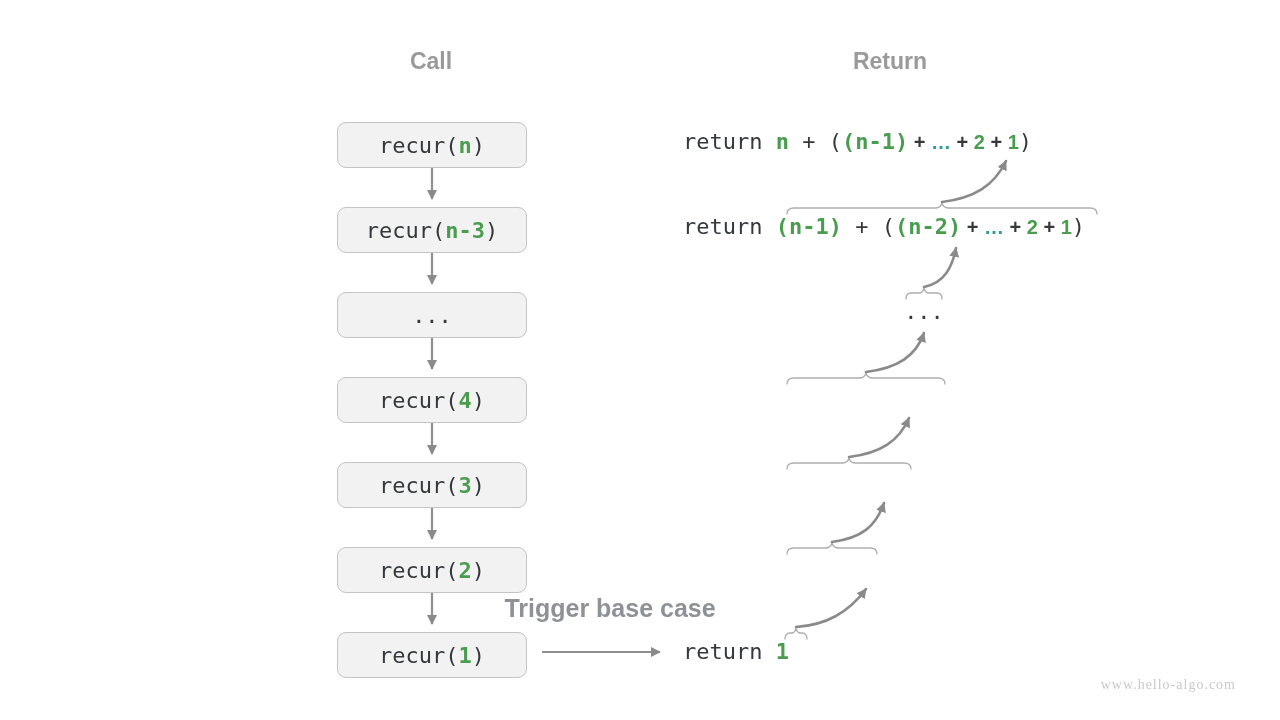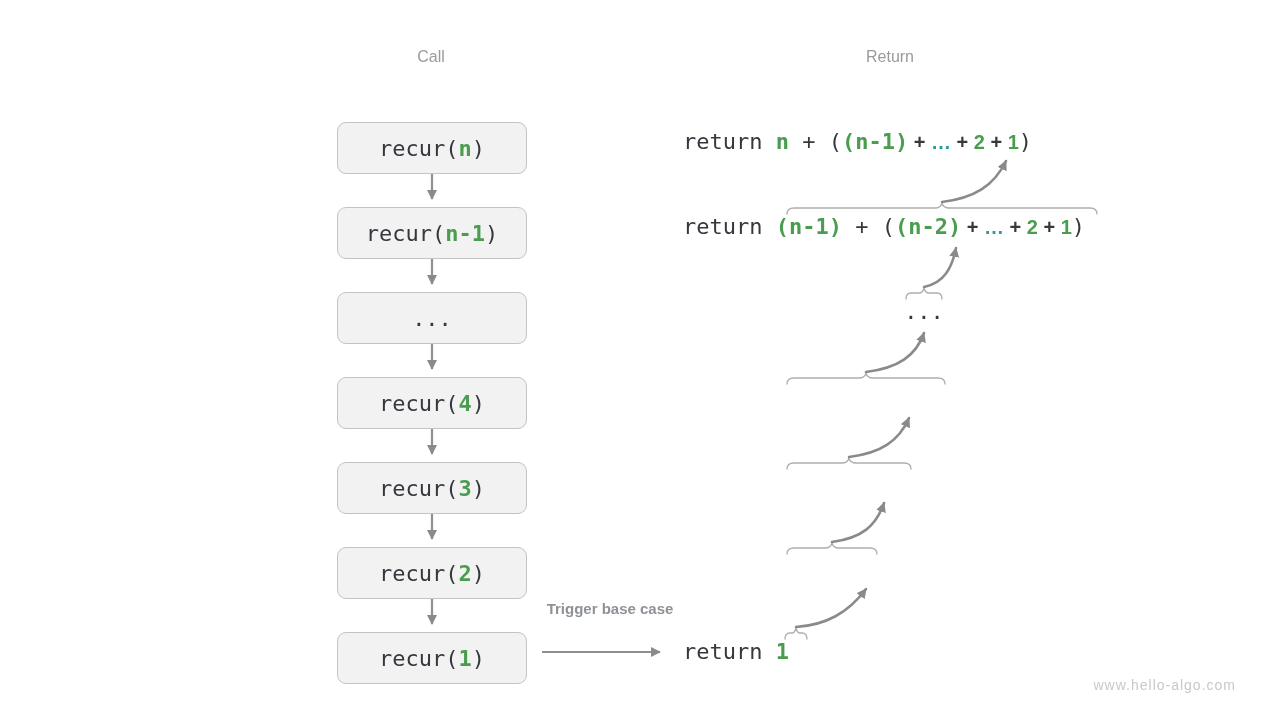--- a/index.html
+++ b/index.html
@@ -14,51 +14,51 @@
     --watermark:#c9c9c9;
   }
   html,body{margin:0;padding:0;background:#fff;}
   .canvas{
     position:relative;width:1280px;height:720px;background:#ffffff;
     overflow:hidden;font-family:"DejaVu Sans Mono",monospace;
   }
   .overlay{position:absolute;left:0;top:0;width:1280px;height:720px;}
   .hdr{
     position:absolute;transform:translateX(-50%);
-    font-family:"Liberation Sans",sans-serif;font-weight:400;font-size:16px;
+    font-family:"Liberation Sans",sans-serif;font-weight:700;font-size:23px;
     color:var(--hdr-gray);white-space:nowrap;
   }
   .box{
-    position:absolute;left:337px;width:190px;height:52px;
+    position:absolute;left:337px;width:190px;height:46px;
     background:var(--box-bg);border:1.5px solid var(--box-border);border-radius:9px;
     display:flex;align-items:center;justify-content:center;
     font-size:22px;color:var(--dark);box-sizing:border-box;white-space:pre;
   }
   .ret{
     position:absolute;left:683px;transform:translateY(-50%);
     font-size:22px;color:var(--dark);white-space:pre;line-height:1;
   }
   .ret.dots-row{left:904px;width:40px;text-align:center;}
   .seg-code{color:var(--dark);}
   .seg-green{color:var(--green);font-weight:700;}
   .box .seg-green{font-weight:700;}
   .seg-sum{
     font-family:"Liberation Sans",sans-serif;font-weight:700;font-size:20px;
     color:var(--dark);
   }
   .seg-sum.g{color:var(--green);}
   .seg-sum.t{color:var(--teal);}
   .trigger-label{
     position:absolute;left:610px;top:608px;transform:translate(-50%,-50%);
-    font-family:"Liberation Sans",sans-serif;font-weight:700;font-size:15px;
+    font-family:"Liberation Sans",sans-serif;font-weight:700;font-size:25px;
     color:#8e9196;white-space:nowrap;
   }
   .watermark{
     position:absolute;right:44px;top:677px;
-    font-family:Liberation Sans, sans-serif;font-size:14px;color:var(--watermark);
+    font-family:Liberation Serif, serif;font-size:14px;color:var(--watermark);
     letter-spacing:1px;white-space:nowrap;
   }
 </style>
 </head>
 <body>
 
 <div class="canvas">
 
   <svg class="overlay" viewBox="0 0 1280 720" xmlns="http://www.w3.org/2000/svg">
     <defs>
@@ -94,21 +94,21 @@
       <path d="M849,457 C881,453 899,441 909,418" marker-end="url(#ah)"></path>
       <path d="M832,542 C862,538 876,526 884,503" marker-end="url(#ah)"></path>
       <path d="M796,627 C826,625 848,613 866,589" marker-end="url(#ah)"></path>
     </g>
   </svg>
 
   <div class="hdr" style="left:431px;top:48px;">Call</div>
   <div class="hdr" style="left:890px;top:48px;">Return</div>
 
   <div class="box" style="top:122px;"><span class="seg-code">recur(</span><span class="seg-green">n</span><span class="seg-code">)</span></div>
-  <div class="box" style="top:207px;"><span class="seg-code">recur(</span><span class="seg-green">n-1</span><span class="seg-code">)</span></div>
+  <div class="box" style="top:207px;"><span class="seg-code">recur(</span><span class="seg-green">n-3</span><span class="seg-code">)</span></div>
   <div class="box" style="top:292px;"><span class="seg-code">...</span></div>
   <div class="box" style="top:377px;"><span class="seg-code">recur(</span><span class="seg-green">4</span><span class="seg-code">)</span></div>
   <div class="box" style="top:462px;"><span class="seg-code">recur(</span><span class="seg-green">3</span><span class="seg-code">)</span></div>
   <div class="box" style="top:547px;"><span class="seg-code">recur(</span><span class="seg-green">2</span><span class="seg-code">)</span></div>
   <div class="box" style="top:632px;"><span class="seg-code">recur(</span><span class="seg-green">1</span><span class="seg-code">)</span></div>
 
   <div class="ret" style="top:142px;"><span class="seg-code">return </span><span class="seg-green">n</span><span class="seg-code"> + (</span><span class="seg-green">(n-1)</span><span class="seg-sum"> + </span><span class="seg-sum t">…</span><span class="seg-sum"> + </span><span class="seg-sum g">2</span><span class="seg-sum"> + </span><span class="seg-sum g">1</span><span class="seg-code">)</span></div>
   <div class="ret" style="top:227px;"><span class="seg-code">return </span><span class="seg-green">(n-1)</span><span class="seg-code"> + (</span><span class="seg-green">(n-2)</span><span class="seg-sum"> + </span><span class="seg-sum t">…</span><span class="seg-sum"> + </span><span class="seg-sum g">2</span><span class="seg-sum"> + </span><span class="seg-sum g">1</span><span class="seg-code">)</span></div>
   <div class="ret dots-row" style="top:312px;"><span class="seg-code">...</span></div>
   <div class="ret" style="top:652px;"><span class="seg-code">return </span><span class="seg-green">1</span></div>

